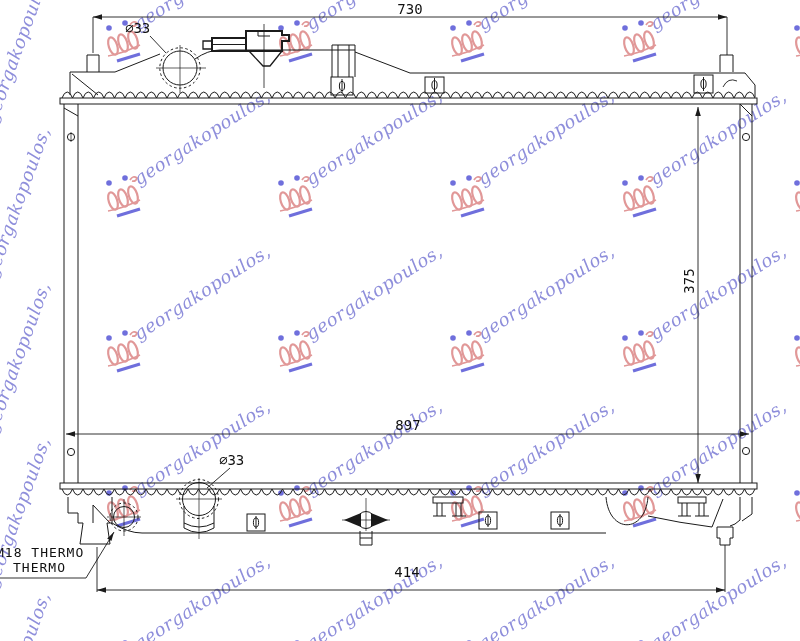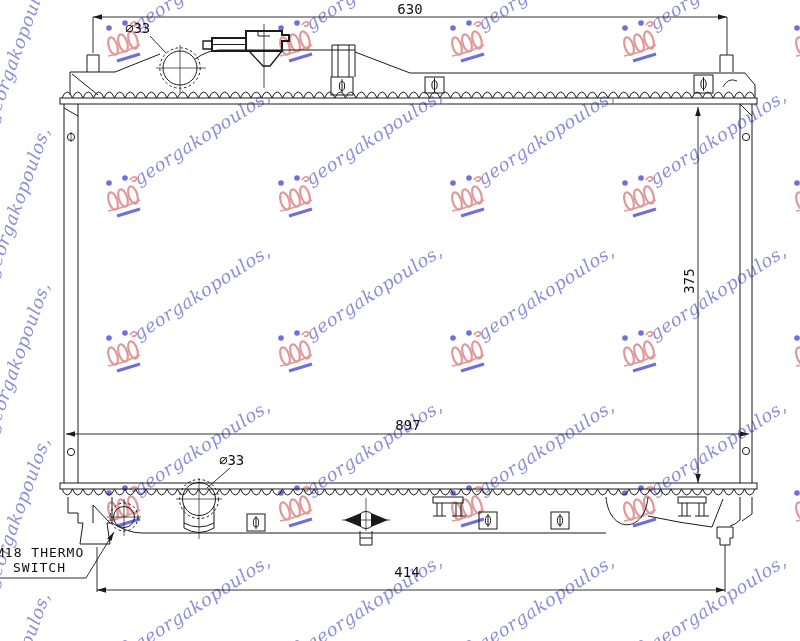--- a/index.html
+++ b/index.html
@@ -575,20 +575,20 @@
       <path d="M606,497 C609,534 645,534 648,497"></path>
       <path d="M648,516 Q680,523 712,527"></path>
       <path d="M712,527 L723,499"></path>
       <path d="M740,497 V520 Q735,525 730,526"></path>
       <path d="M752,497 V514 L742,521"></path>
       <path d="M717,527 H733 V538 H730 V545 H720 V538 H717 Z"></path>
     </g>
   </g>
 </svg>
 
-<div class="dim-label" style="left:393px;top:2px;width:34px;">630</div>
+<div class="dim-label" style="left:393px;top:2px;width:34px;">730</div>
 <div class="dim-label rot90" style="left:672px;top:274px;width:34px;">375</div>
 <div class="dim-label" style="left:390px;top:418px;width:36px;">897</div>
 <div class="dim-label" style="left:389px;top:565px;width:36px;">414</div>
 <div class="dim-label" style="left:125px;top:21px;">⌀33</div>
 <div class="dim-label" style="left:219px;top:453px;">⌀33</div>
 <div class="note-label" style="left:-4px;top:546px;">M18 THERMO</div>
-<div class="note-label" style="left:13px;top:561px;">SWITCH</div>
+<div class="note-label" style="left:13px;top:561px;">THERMO</div>
 
 </body></html>

